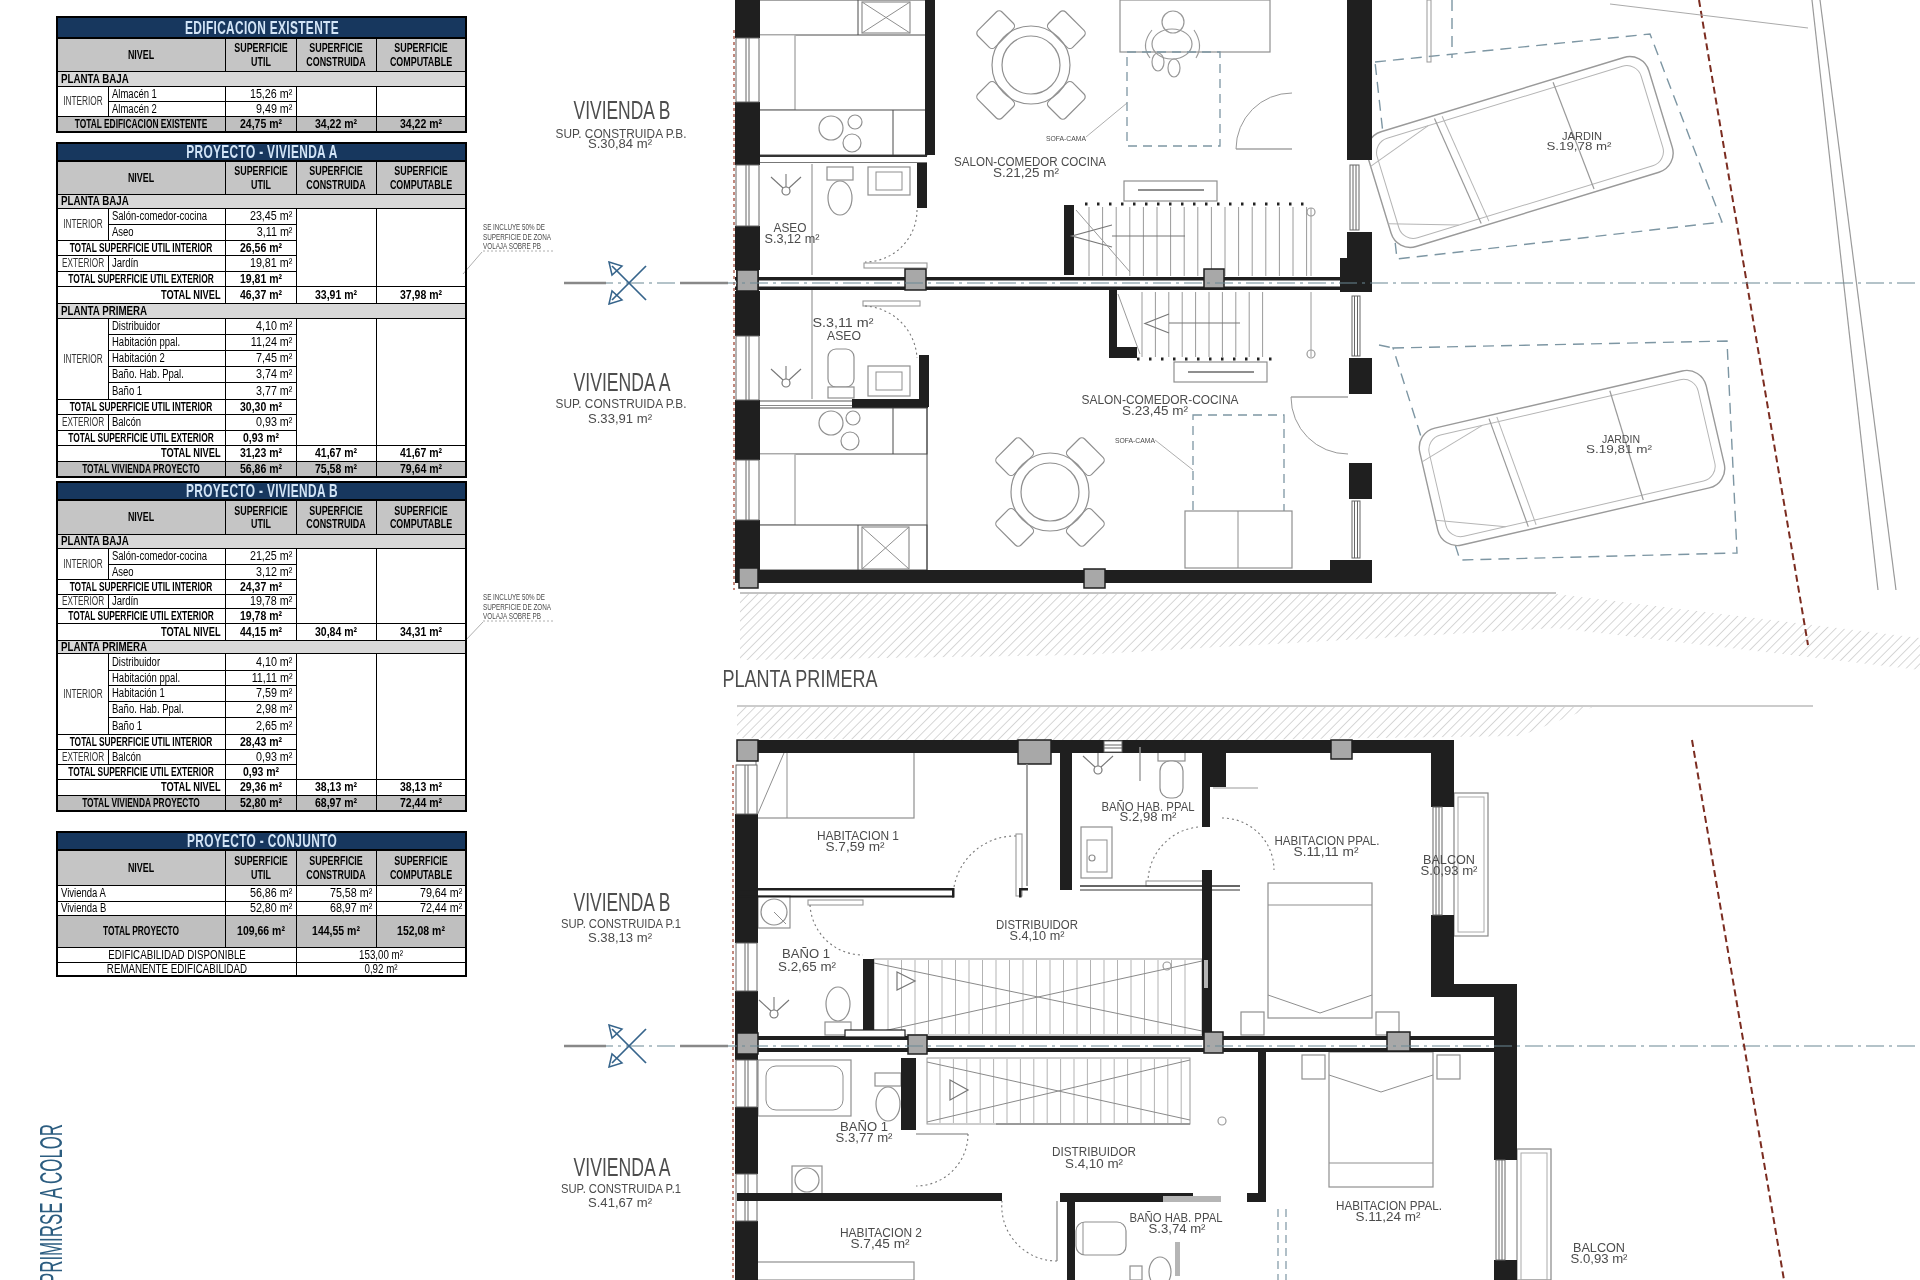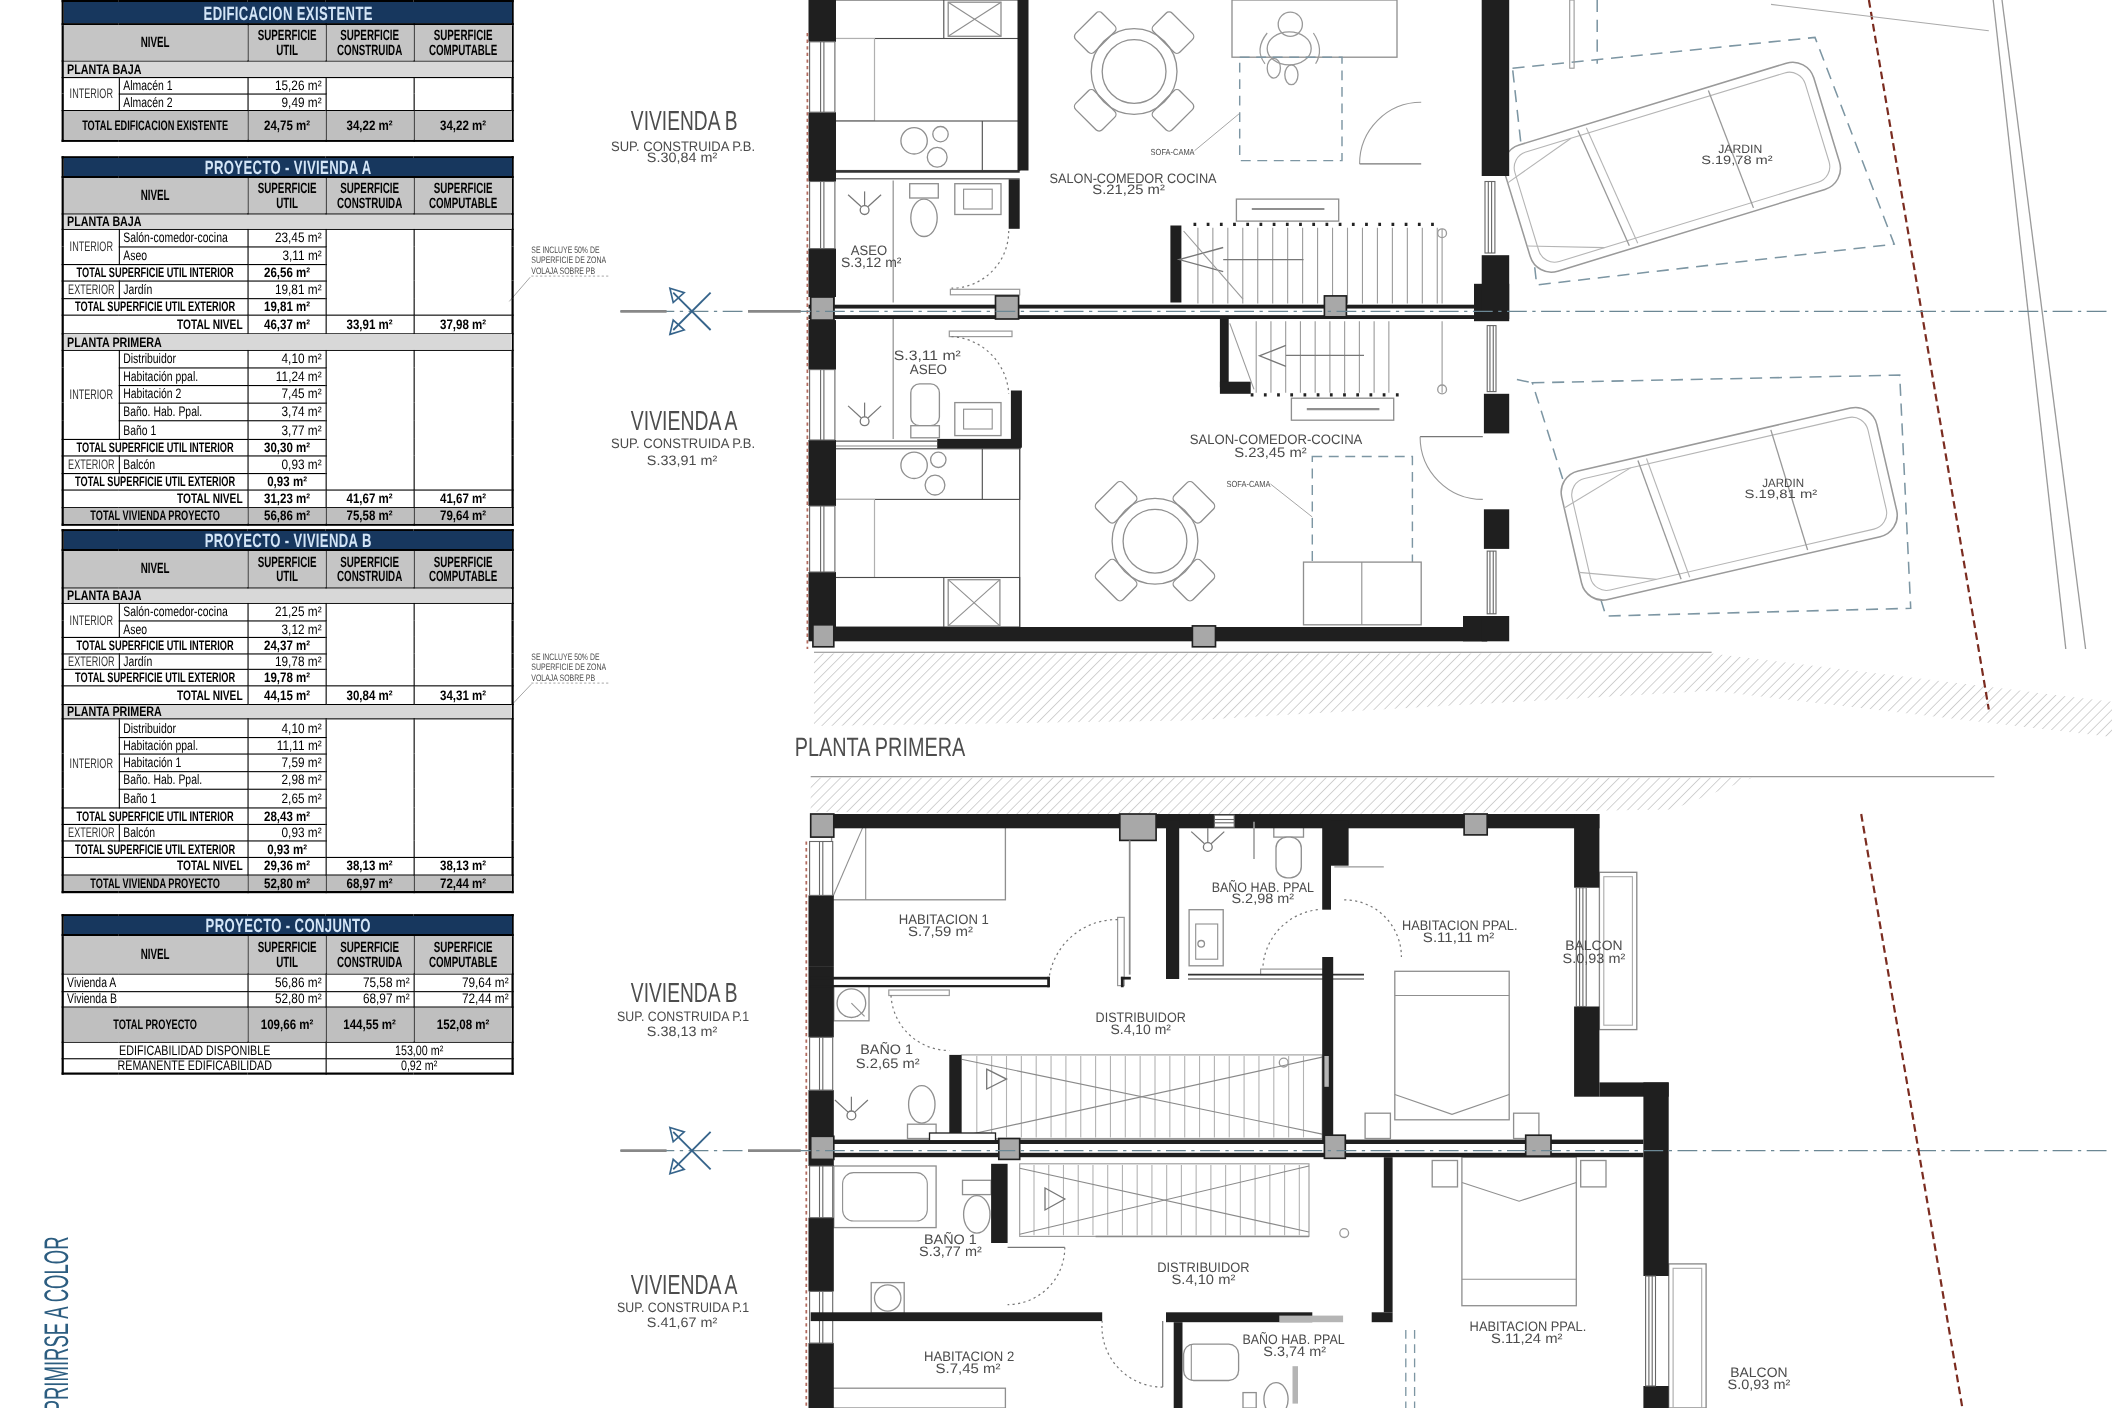--- a/index.html
+++ b/index.html
@@ -509,21 +509,21 @@
         <line x1="1286" y1="1209" x2="1286" y2="1280" stroke="#7d96a3" stroke-width="1.2" stroke-dasharray="8 5"></line>
         <text x="622" y="911" font-size="25" fill="#4d4d4d" text-anchor="middle" font-weight="normal" textLength="97" lengthAdjust="spacingAndGlyphs">VIVIENDA B</text>
         <text x="621" y="928" font-size="12.5" fill="#4b4b4b" text-anchor="middle" font-weight="normal" textLength="120" lengthAdjust="spacingAndGlyphs">SUP. CONSTRUIDA P.1</text>
         <text x="620" y="941.5" font-size="12.5" fill="#4b4b4b" text-anchor="middle" font-weight="normal" textLength="64" lengthAdjust="spacingAndGlyphs">S.38,13  m²</text>
         <text x="622" y="1176" font-size="25" fill="#4d4d4d" text-anchor="middle" font-weight="normal" textLength="97" lengthAdjust="spacingAndGlyphs">VIVIENDA A</text>
         <text x="621" y="1192.5" font-size="12.5" fill="#4b4b4b" text-anchor="middle" font-weight="normal" textLength="120" lengthAdjust="spacingAndGlyphs">SUP. CONSTRUIDA P.1</text>
         <text x="620" y="1206.5" font-size="12.5" fill="#4b4b4b" text-anchor="middle" font-weight="normal" textLength="64" lengthAdjust="spacingAndGlyphs">S.41,67  m²</text>
       </g>
       <text transform="translate(62,1284) rotate(-90)" font-size="31" fill="#2c5d80" textLength="160" lengthAdjust="spacingAndGlyphs">PRIMIRSE A COLOR</text>
     </svg>
-    <table class="tb" style="left:56px;top:0">
+    <table class="tb" style="left:56px;top:16px">
       <colgroup>
         <col style="width:51px">
         <col style="width:117px">
         <col style="width:71px">
         <col style="width:80px">
         <col style="width:90px">
       </colgroup>
       <tbody>
         <tr style="height:21px">
           <td class="T" colspan="5">
@@ -566,21 +566,21 @@
           <td rowspan="2"></td>
         </tr>
         <tr style="height:15px">
           <td class="l">
             <span class="Lx">Almacén 2</span>
           </td>
           <td class="rn">
             <span class="Rx">9,49 m²</span>
           </td>
         </tr>
-        <tr style="height:28px">
+        <tr style="height:16px">
           <td class="gc" colspan="2">
             <span class="Cx">TOTAL EDIFICACION EXISTENTE</span>
           </td>
           <td class="cn g">
             <span class="Nx">24,75 m²</span>
           </td>
           <td class="cn g">
             <span class="Nx">34,22 m²</span>
           </td>
           <td class="cn g">

